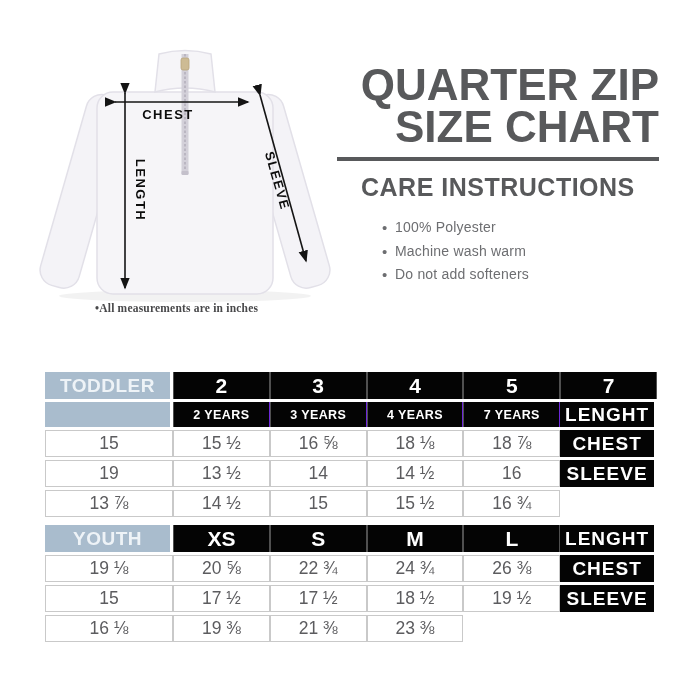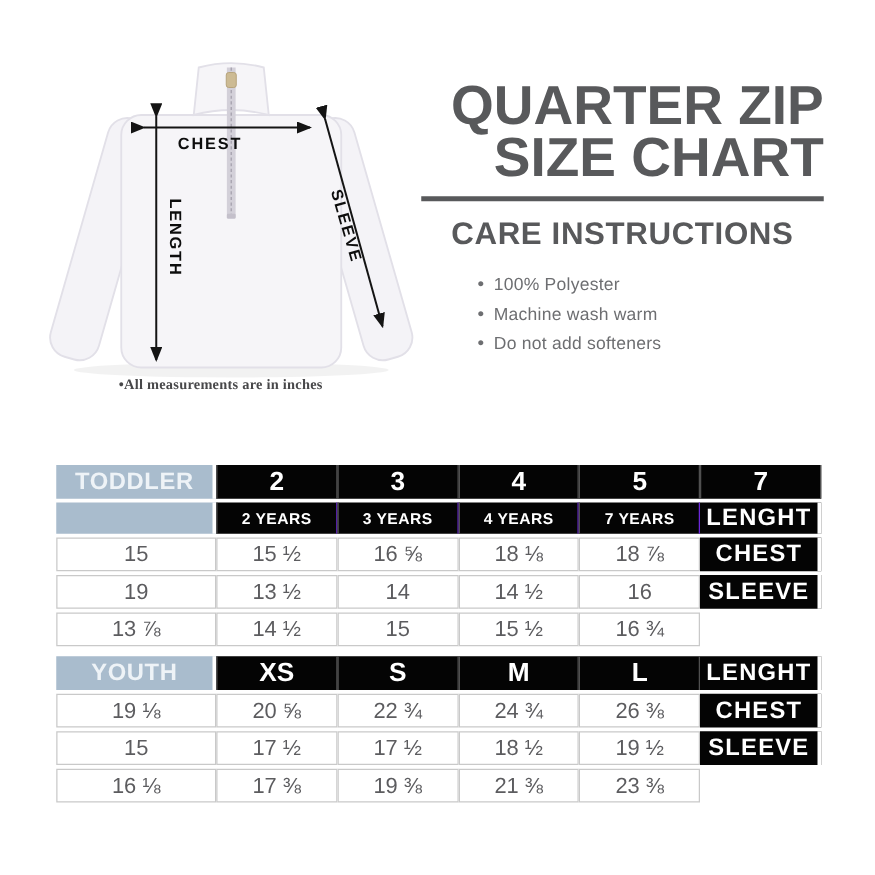--- a/index.html
+++ b/index.html
@@ -174,20 +174,19 @@
 
       <div class="c c-label">CHEST</div>
       <div class="c c-val">15</div>
       <div class="c c-val">17 ½</div>
       <div class="c c-val">17 ½</div>
       <div class="c c-val">18 ½</div>
       <div class="c c-val">19 ½</div>
 
       <div class="c c-label">SLEEVE</div>
       <div class="c c-val">16 ⅛</div>
-      <div class="c c-val">17 ⅜</div>
       <div class="c c-val">19 ⅜</div>
       <div class="c c-val">21 ⅜</div>
       <div class="c c-val">23 ⅜</div>
     </div>
 
   </div>
 </div>
 
 </body></html>

